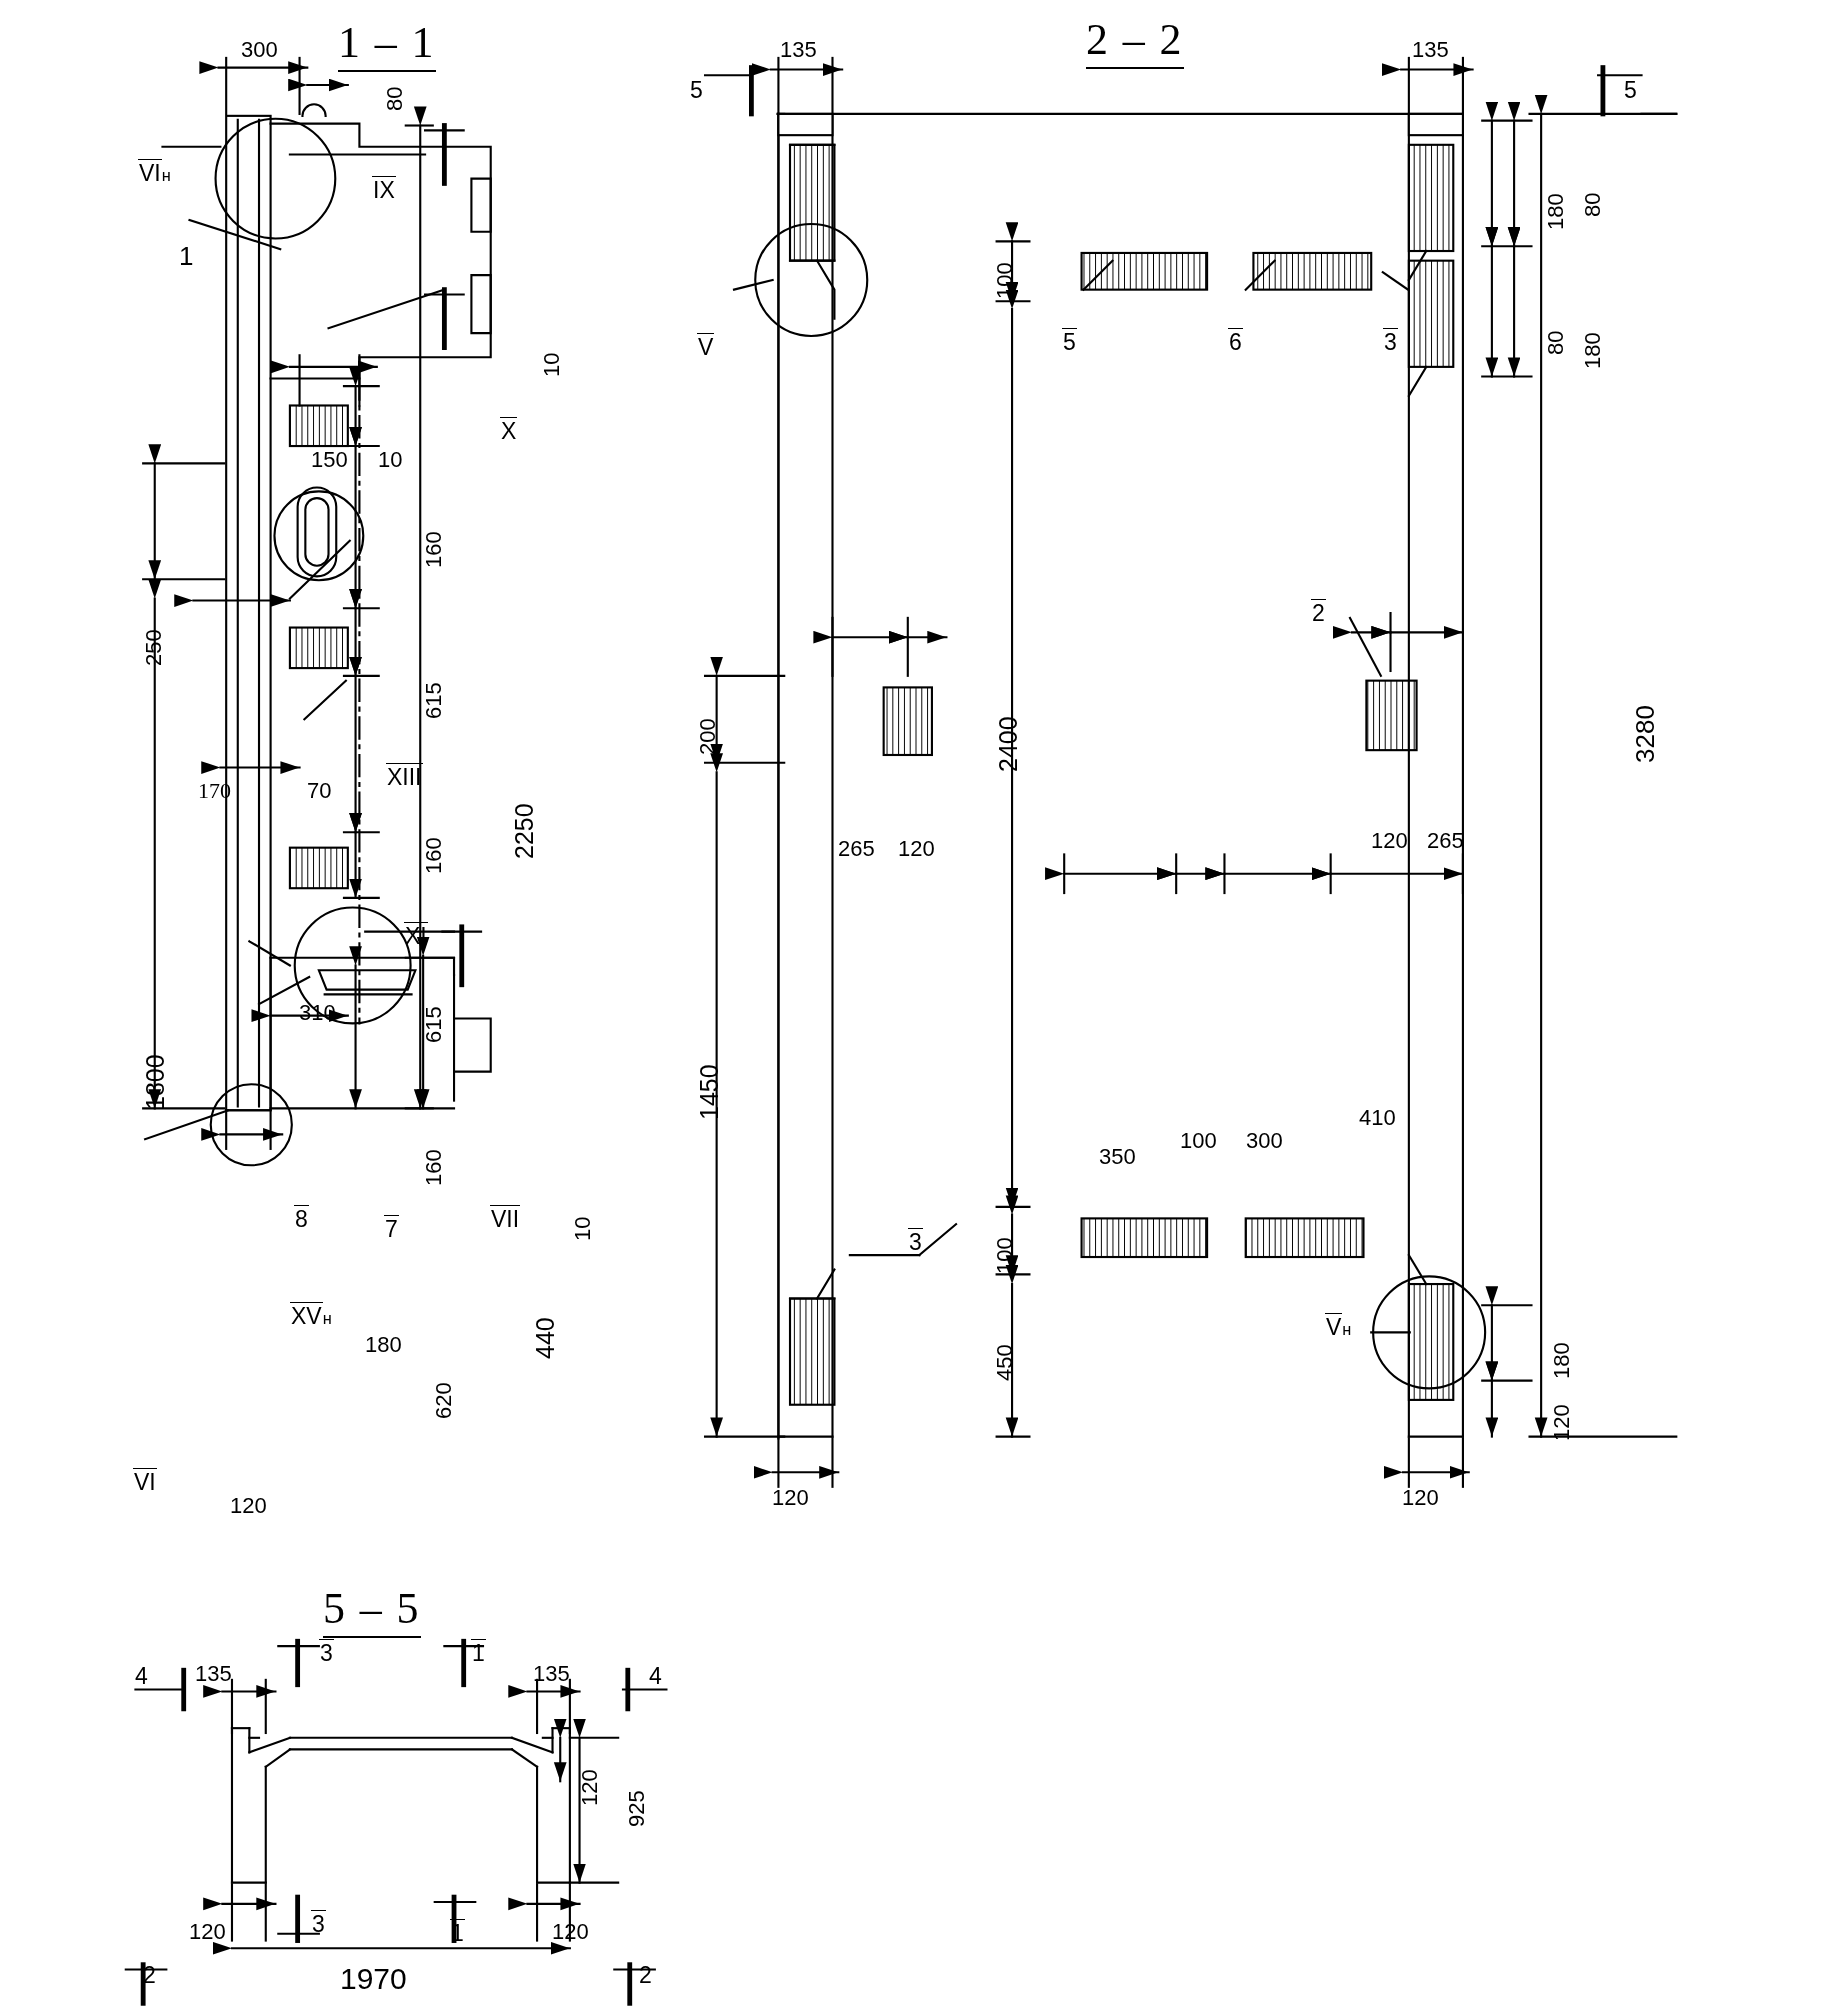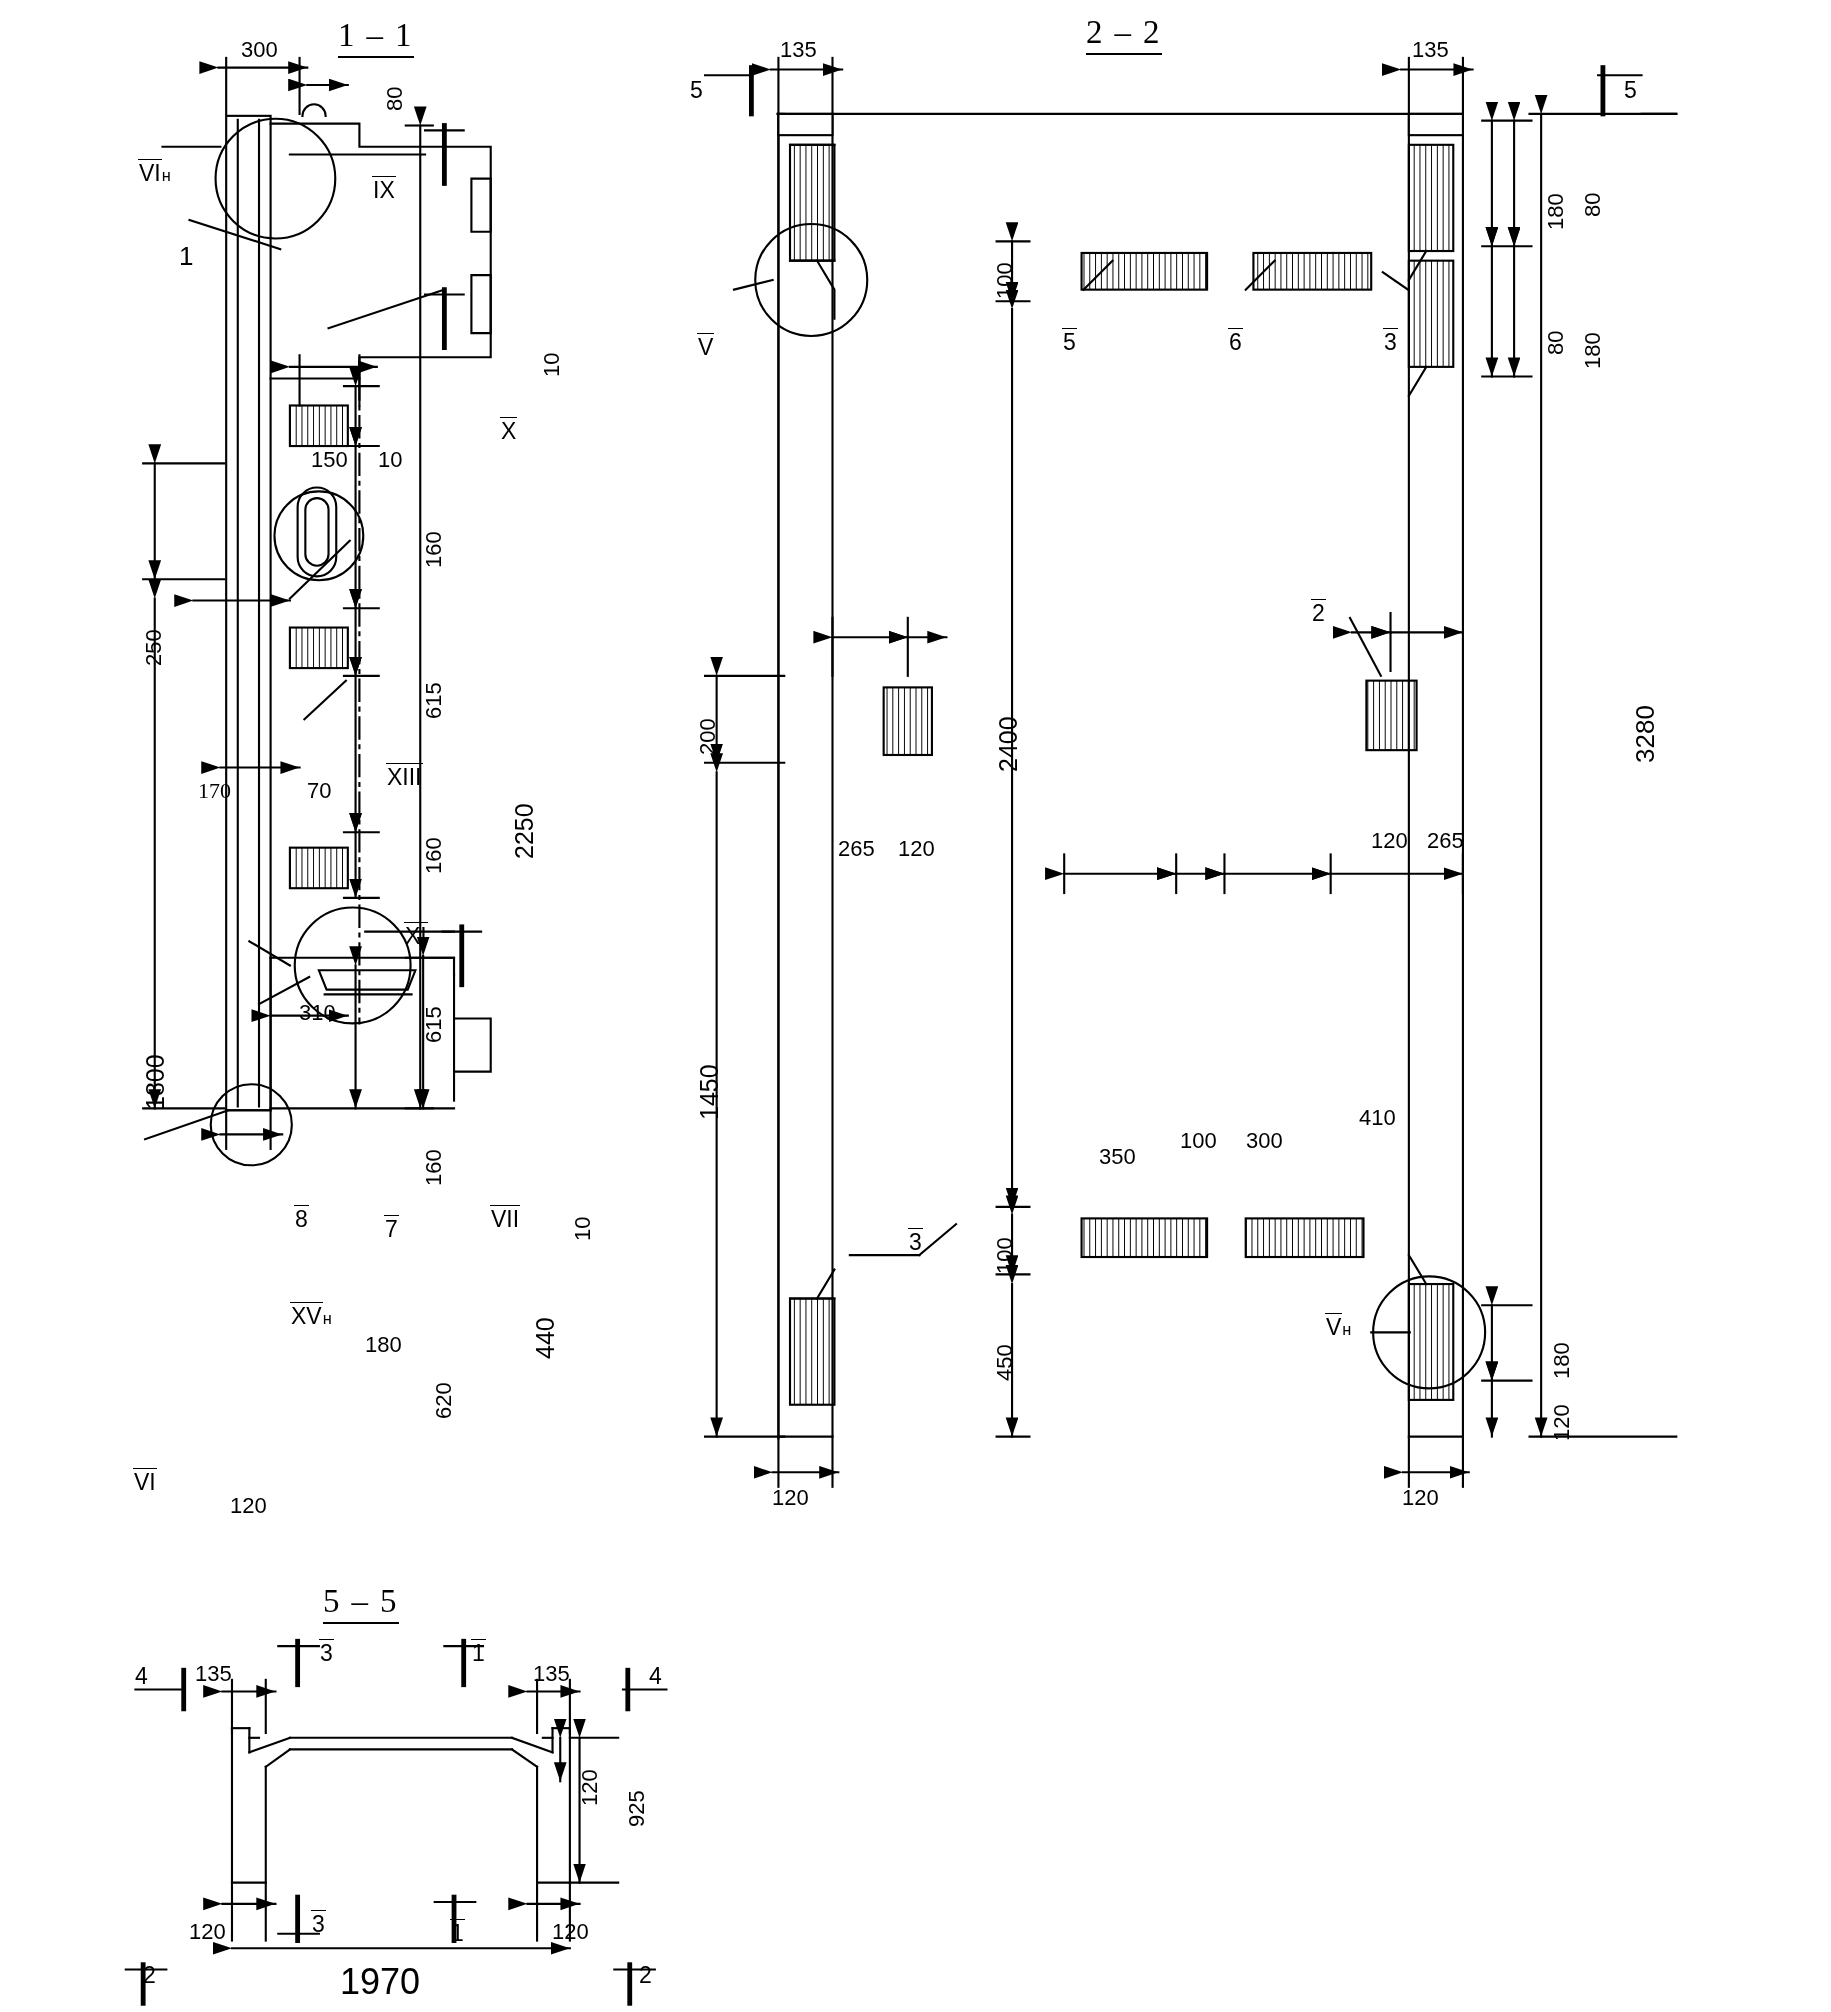--- a/index.html
+++ b/index.html
@@ -1,20 +1,20 @@
 <!DOCTYPE html>
 <html><head>
 <meta charset="utf-8">
 <style>
   html,body{margin:0;padding:0;background:#fff;}
   body{width:1832px;height:2012px;position:relative;font-family:"Liberation Sans",sans-serif;color:#000;overflow:hidden;}
   .stage{position:absolute;left:0;top:0;width:1832px;height:2012px;}
   .lbl{position:absolute;font-size:22px;line-height:1;white-space:nowrap;}
   .rot{transform-origin:0 0;transform:rotate(-90deg);}
-  .ttl{position:absolute;font-size:33px;letter-spacing:1.9px;white-space:nowrap;font-family:"Liberation Serif",serif;}
+  .ttl{position:absolute;font-size:44px;letter-spacing:1.9px;white-space:nowrap;font-family:"Liberation Serif",serif;}
   .ttl u{text-decoration:none;border-bottom:2.9px solid #000;padding-bottom:2.9px;}
   .ovl{position:absolute;left:0;top:0;width:1832px;height:2012px;pointer-events:none;}
   .mark{position:absolute;font-size:23px;white-space:nowrap;}
   .mark .ul{border-top:1.9px solid #000;display:inline-block;padding:0 1px;}
   .sub{font-size:16.4px;}
 </style>
 </head>
 <body>
 
 <div class="stage">
@@ -398,21 +398,21 @@
   <div class="mark" style="left:1311px;top:599px;"><span class="ul">2</span></div>
   <div class="mark" style="left:908px;top:1228px;"><span class="ul">3</span></div>
   <div class="mark" style="left:1325px;top:1313px;"><span class="ul">V</span><span class="sub">н</span></div>
 
   <div class="lbl" style="left:195px;top:1663px;">135</div>
   <div class="lbl" style="left:533px;top:1663px;">135</div>
   <div class="lbl rot" style="left:579px;top:1806px;">120</div>
   <div class="lbl rot" style="left:626px;top:1827px;">925</div>
   <div class="lbl" style="left:189px;top:1921px;">120</div>
   <div class="lbl" style="left:552px;top:1921px;">120</div>
-  <div class="lbl" style="left:340px;top:1964px;font-size:36px;">1970</div>
+  <div class="lbl" style="left:340px;top:1964px;font-size:30px;">1970</div>
 
   <div class="mark" style="left:135px;top:1663px;">4</div>
   <div class="mark" style="left:319px;top:1639px;"><span class="ul">3</span></div>
   <div class="mark" style="left:471px;top:1639px;"><span class="ul">1</span></div>
   <div class="mark" style="left:649px;top:1663px;">4</div>
   <div class="mark" style="left:311px;top:1910px;"><span class="ul">3</span></div>
   <div class="mark" style="left:450px;top:1919px;"><span class="ul">1</span></div>
   <div class="mark" style="left:143px;top:1962px;">2</div>
   <div class="mark" style="left:639px;top:1962px;">2</div>
 

